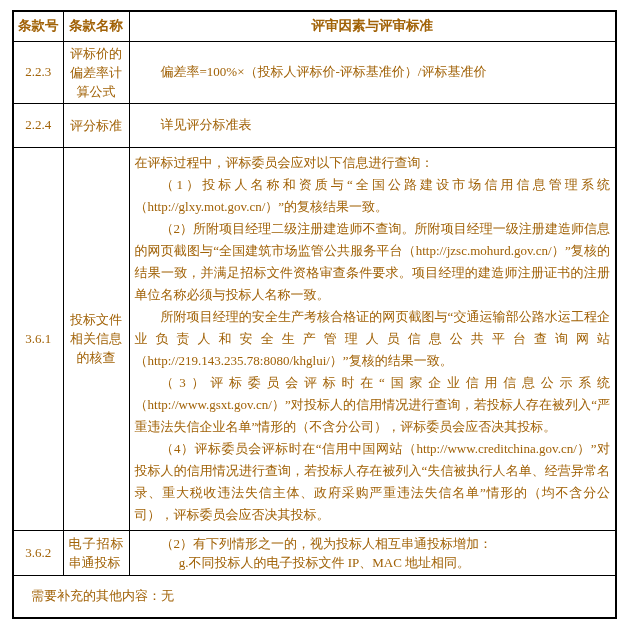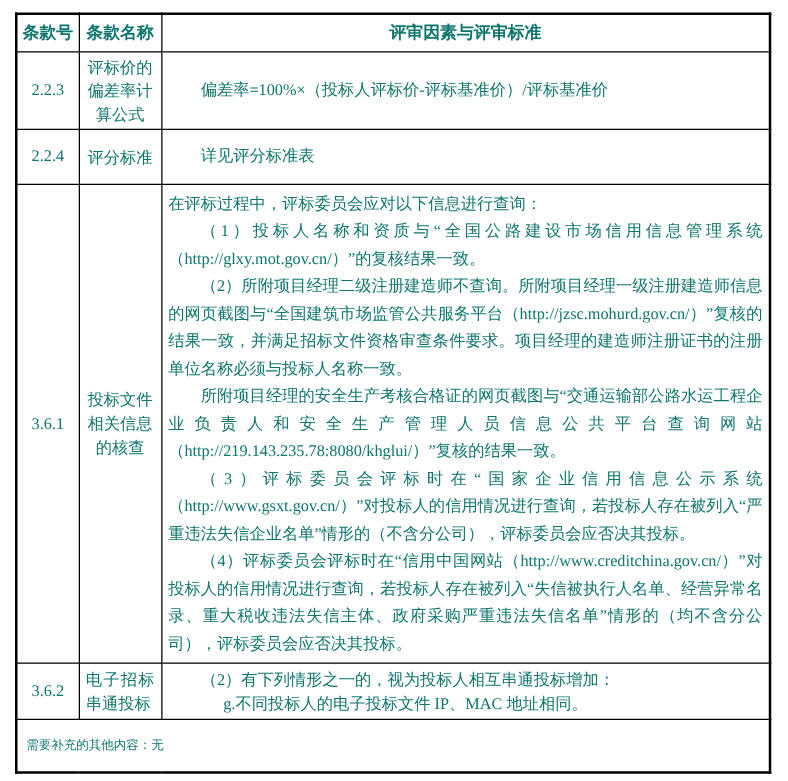--- a/index.html
+++ b/index.html
@@ -21,21 +21,21 @@
     left: 12px;
     top: 10px;
     width: 605px;
     border-collapse: collapse;
     table-layout: fixed;
     border: 2px solid #000000;
   }
   .doc-table th, .doc-table td {
     border: 1px solid #000000;
     padding: 0;
-    color: #0f766e;
+    color: #a16207;
   }
   .doc-table th {
     font-weight: bold;
     font-size: 13.5px;
     text-align: center;
     vertical-align: middle;
   }
   col.c-no   { width: 50px; }
   col.c-name { width: 66px; }
 
@@ -81,24 +81,24 @@
   }
   .cell-content p.just {
     text-align: justify;
   }
   p.ind      { text-indent: 2em; }
   p.noind    { text-indent: 0; }
   p.ind-deep { text-indent: 3.4em; }
   td.cell-content.tight p { line-height: 19px; }
 
   td.footer-cell {
-    font-size: 10px;
+    font-size: 13px;
     text-align: left;
     vertical-align: middle;
-    padding: 0 7px;
+    padding: 0 17px;
   }
 </style>
 </head>
 <body>
 
 <div class="page">
   <table class="doc-table">
     <colgroup>
       <col class="c-no">
       <col class="c-name">

